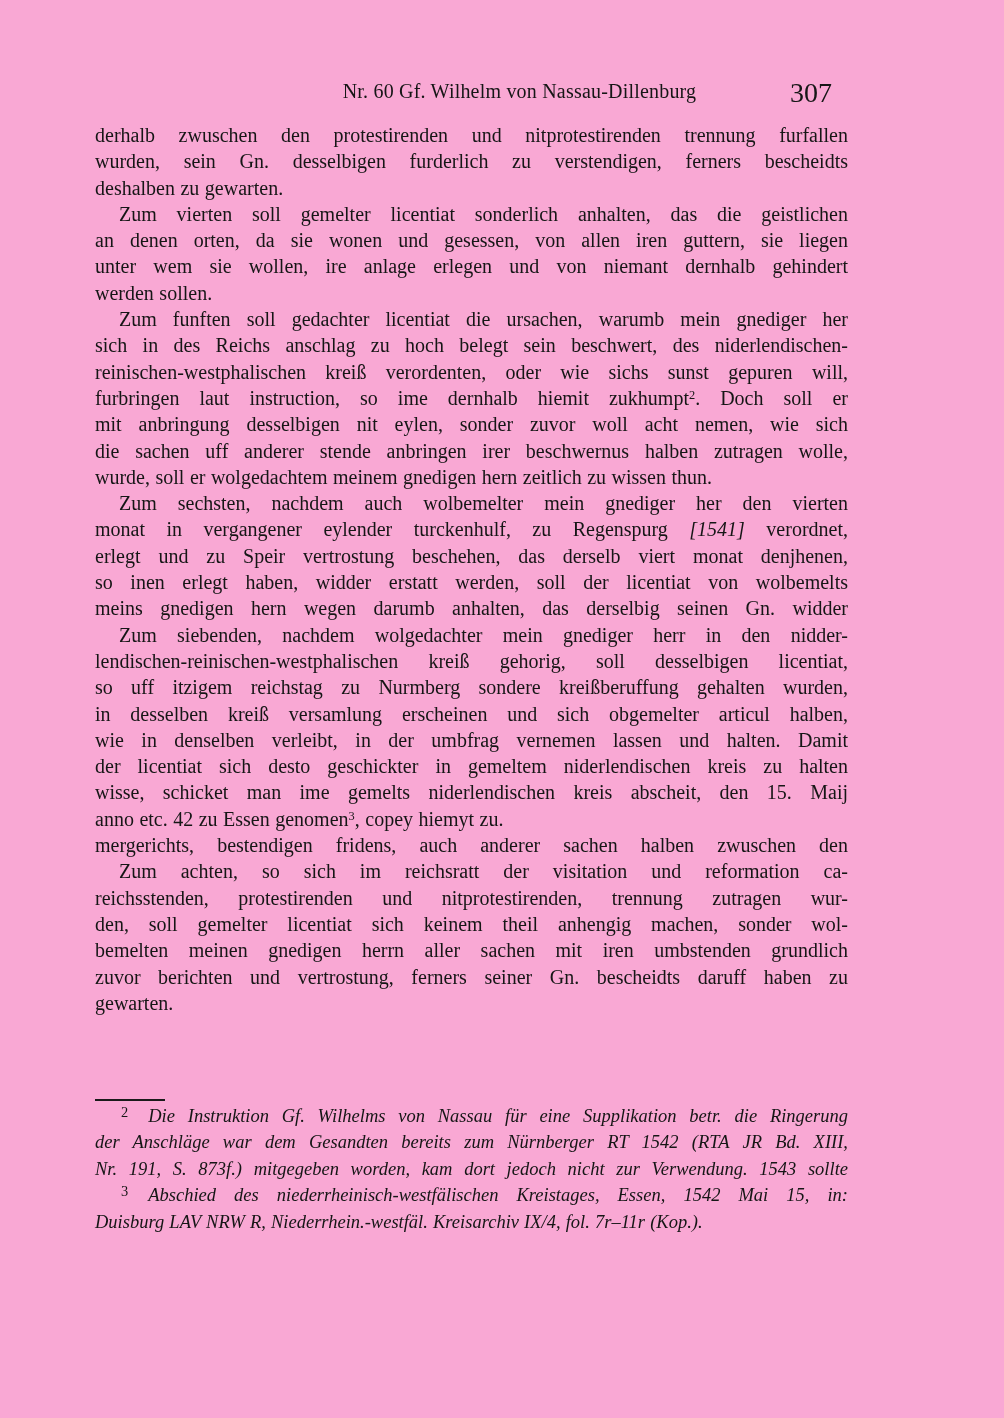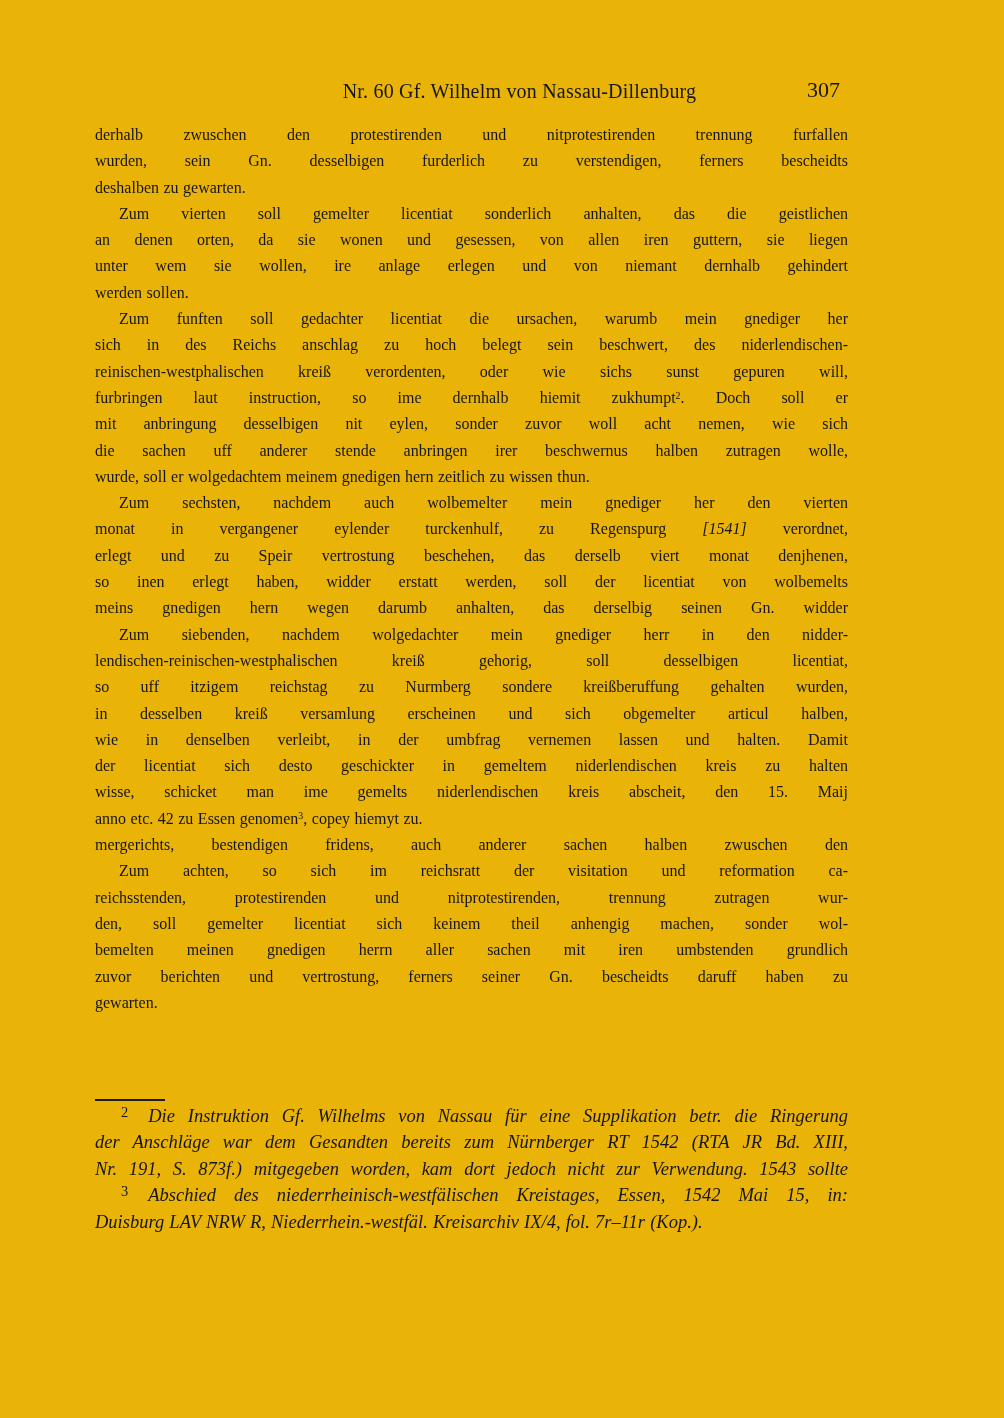--- a/index.html
+++ b/index.html
@@ -1,20 +1,20 @@
 <!DOCTYPE html>
 <html><head>
 <meta charset="utf-8">
 <style>
   html, body { margin: 0; padding: 0; background: #e8e8e8; }
   .page {
     position: relative;
     width: 1004px;
     height: 1418px;
-    background: #eab308;
+    background: #f9a8d4;
     font-family: "Liberation Serif", "DejaVu Serif", serif;
     color: #161616;
     margin: 0 auto;
     overflow: hidden;
   }
   
   .page-header {
     position: absolute;
     left: 95px;
     top: 80px;
@@ -25,32 +25,32 @@
   .running-title {
     position: absolute;
     left: 50%;
     margin-left: 48px;
     transform: translateX(-50%);
     white-space: nowrap;
     letter-spacing: 0.2px;
   }
   .page-number {
     position: absolute;
-    right: 8px;
+    right: 16px;
     top: -3px;
-    font-size: 22px;
+    font-size: 28px;
     text-align: center;
   }
   
   .document-body {
     position: absolute;
     left: 95px;
     top: 122px;
     width: 753px;
-    font-size: 16px;
+    font-size: 20px;
     line-height: 26.3px;
     word-spacing: 0.5px;
   }
   .paragraph { margin: 0; }
   .line {
     text-align: justify;
     text-align-last: justify;
     white-space: normal;
   }
   .line.last { text-align-last: left; }

